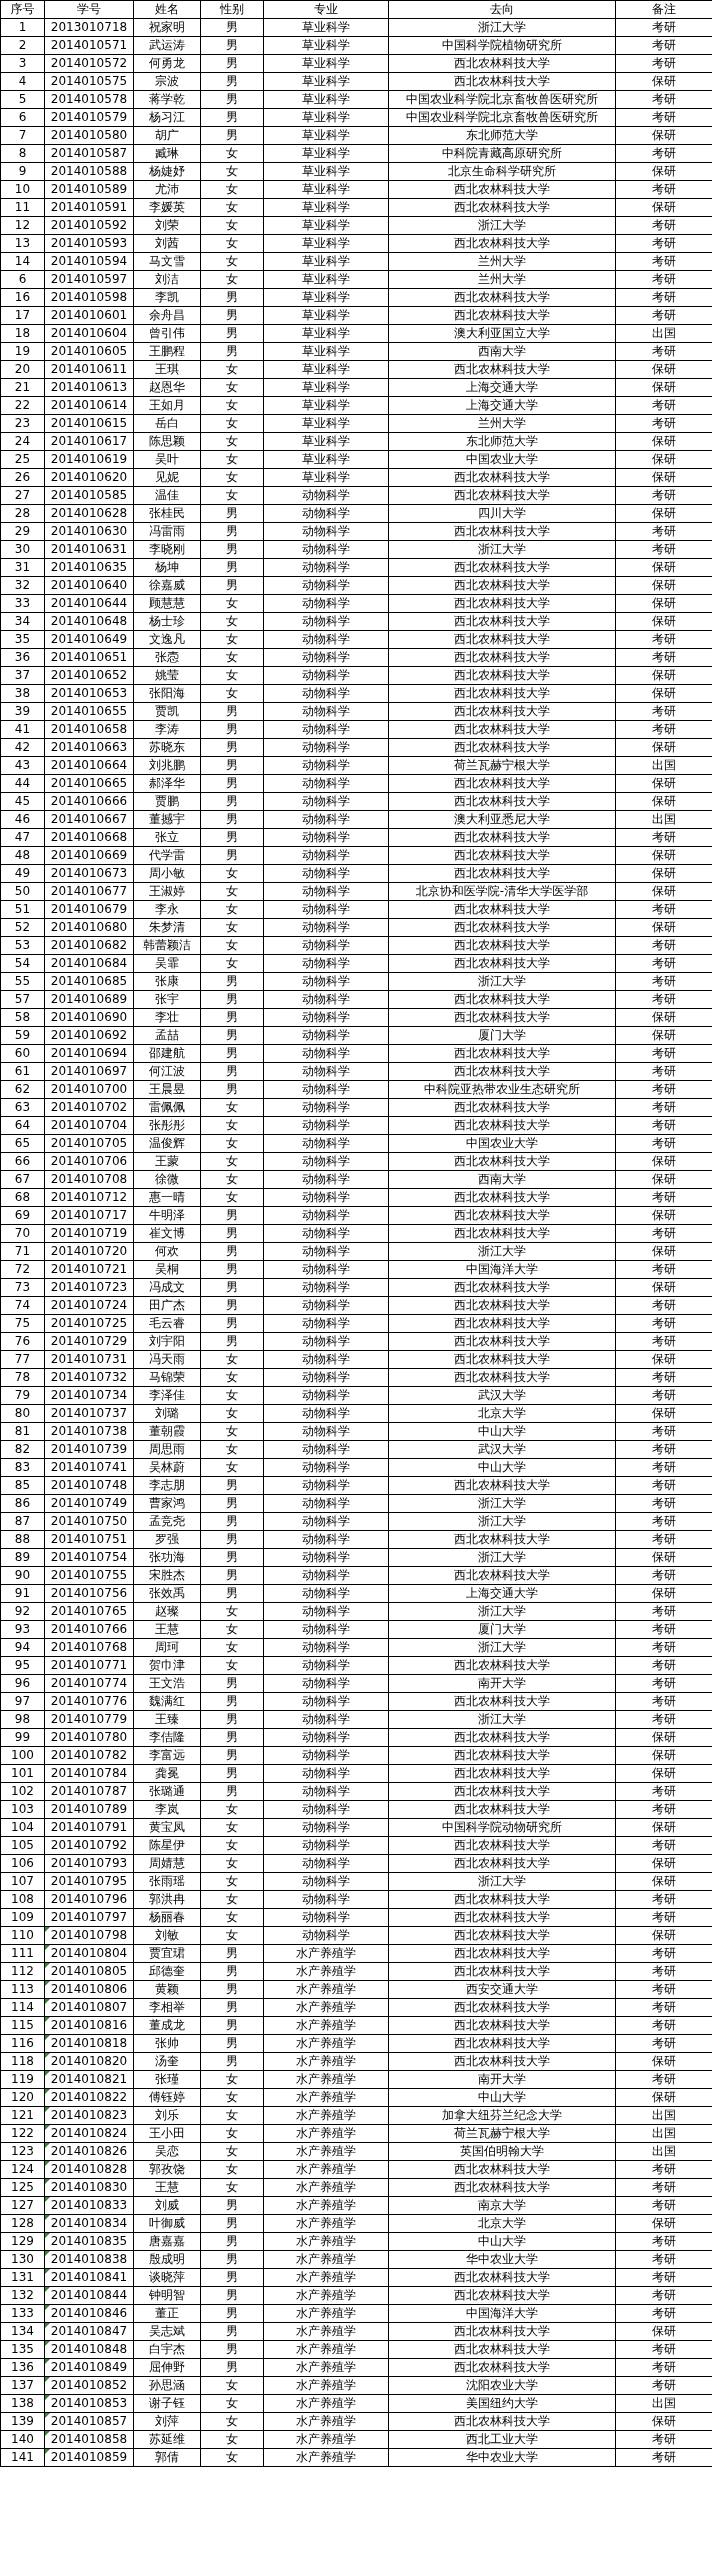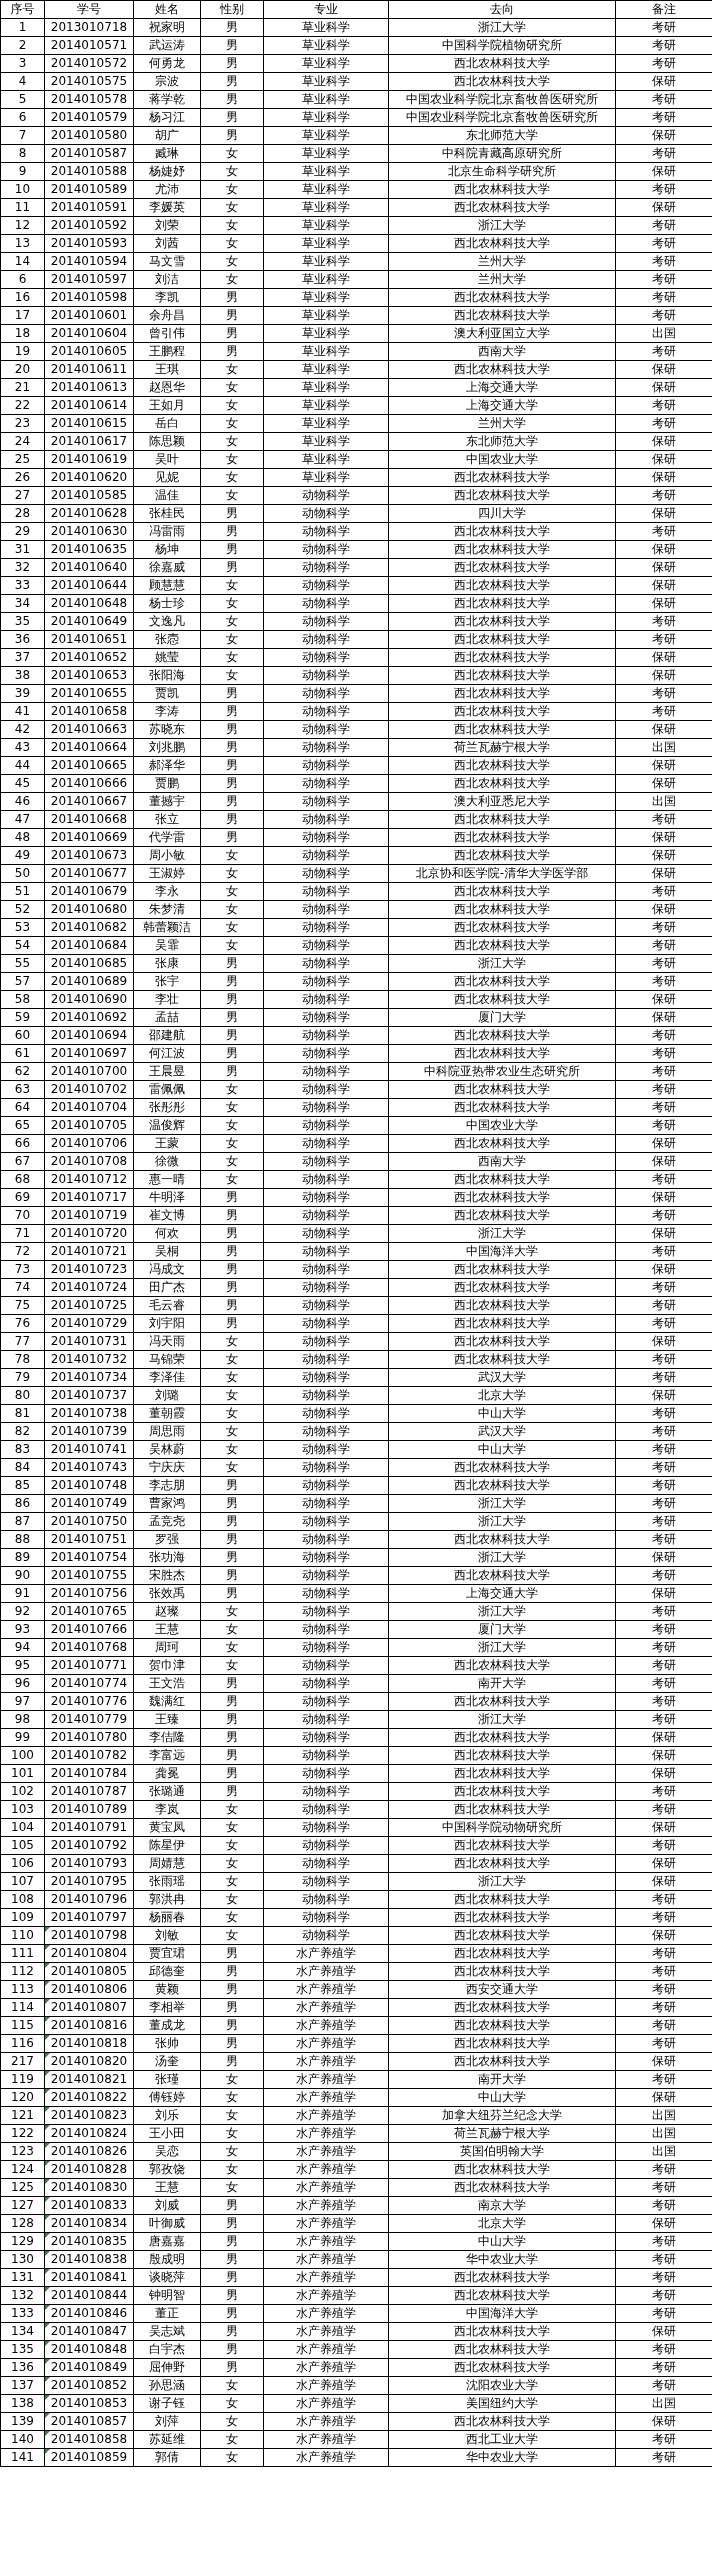--- a/index.html
+++ b/index.html
@@ -322,20 +322,29 @@
         <tr>
           <td>29</td>
           <td>2014010630</td>
           <td>冯雷雨</td>
           <td>男</td>
           <td>动物科学</td>
           <td>西北农林科技大学</td>
           <td>考研</td>
         </tr>
         <tr>
+          <td>30</td>
+          <td>2014010631</td>
+          <td>李晓刚</td>
+          <td>男</td>
+          <td>动物科学</td>
+          <td>浙江大学</td>
+          <td>考研</td>
+        </tr>
+        <tr>
           <td>31</td>
           <td>2014010635</td>
           <td>杨坤</td>
           <td>男</td>
           <td>动物科学</td>
           <td>西北农林科技大学</td>
           <td>保研</td>
         </tr>
         <tr>
           <td>32</td>
@@ -781,29 +790,20 @@
         <tr>
           <td>83</td>
           <td>2014010741</td>
           <td>吴林蔚</td>
           <td>女</td>
           <td>动物科学</td>
           <td>中山大学</td>
           <td>考研</td>
         </tr>
         <tr>
-          <td>84</td>
-          <td>2014010743</td>
-          <td>宁庆庆</td>
-          <td>女</td>
-          <td>动物科学</td>
-          <td>西北农林科技大学</td>
-          <td>考研</td>
-        </tr>
-        <tr>
           <td>85</td>
           <td>2014010748</td>
           <td>李志朋</td>
           <td>男</td>
           <td>动物科学</td>
           <td>西北农林科技大学</td>
           <td>考研</td>
         </tr>
         <tr>
           <td>86</td>
@@ -1078,21 +1078,21 @@
         <tr>
           <td>116</td>
           <td class="flagged">2014010818<span></span></td>
           <td>张帅</td>
           <td>男</td>
           <td>水产养殖学</td>
           <td>西北农林科技大学</td>
           <td>考研</td>
         </tr>
         <tr>
-          <td>217</td>
+          <td>118</td>
           <td class="flagged">2014010820<span></span></td>
           <td>汤奎</td>
           <td>男</td>
           <td>水产养殖学</td>
           <td>西北农林科技大学</td>
           <td>保研</td>
         </tr>
         <tr>
           <td>119</td>
           <td class="flagged">2014010821<span></span></td>

